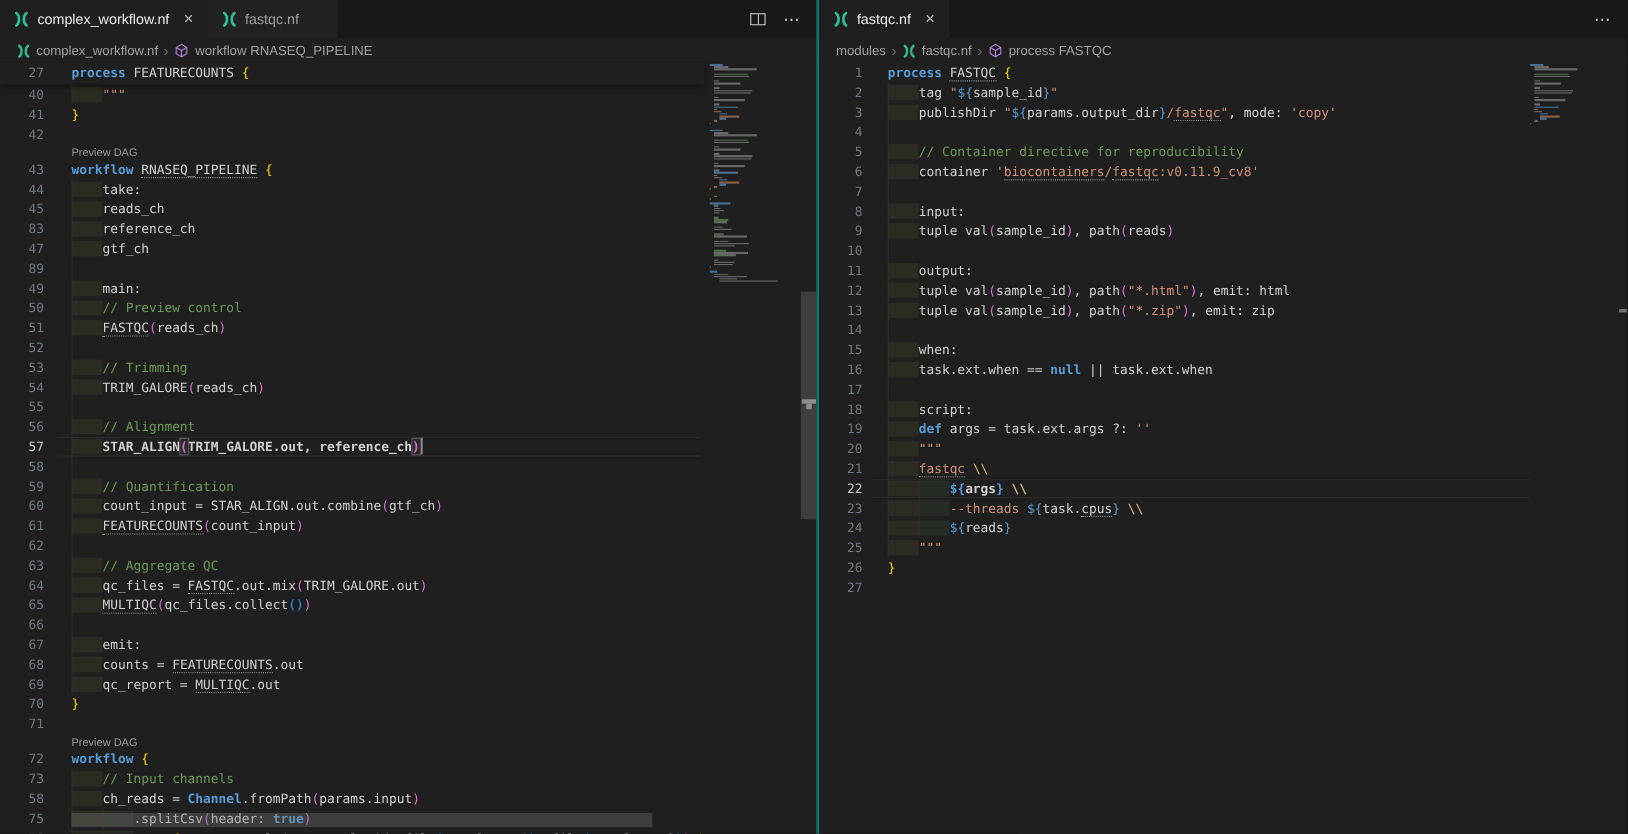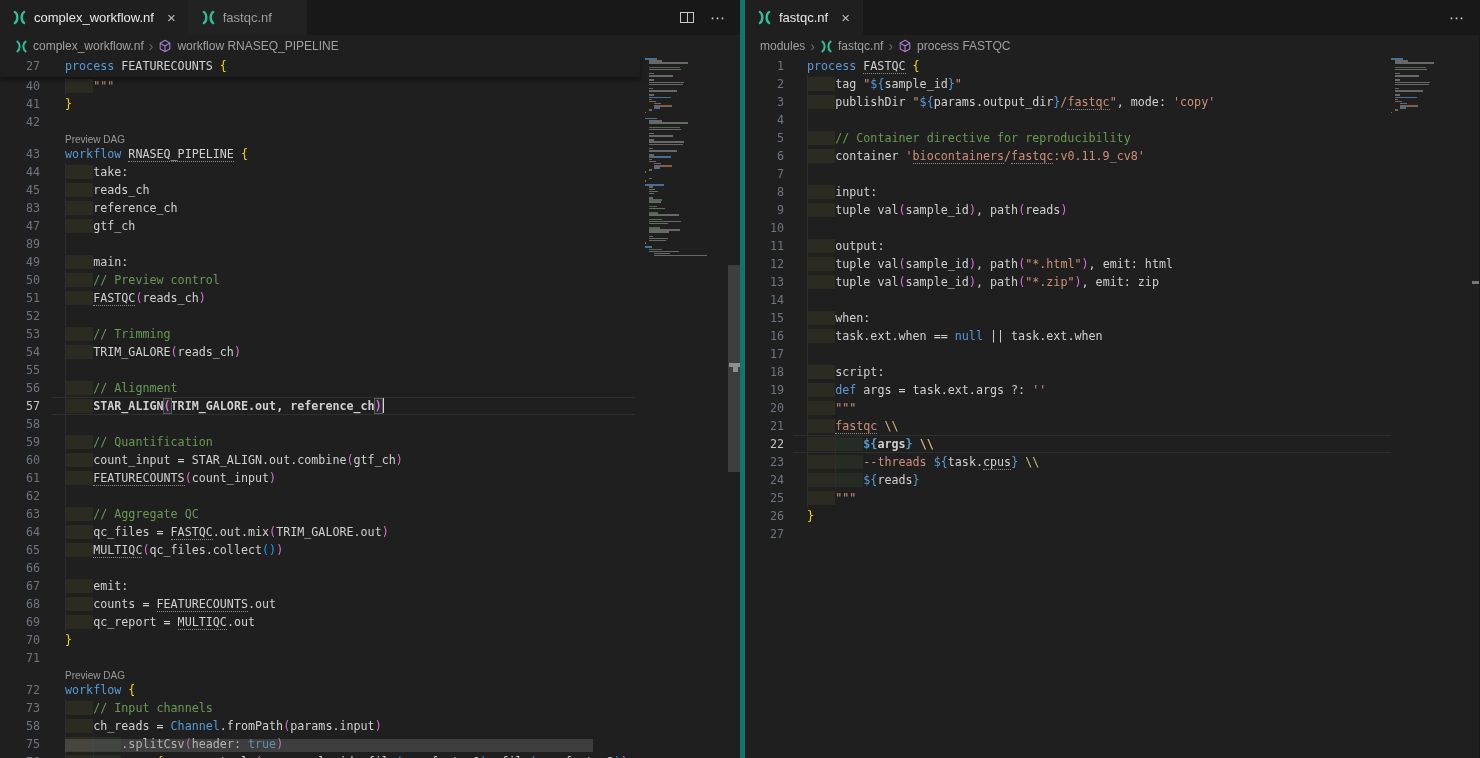--- a/index.html
+++ b/index.html
@@ -1,20 +1,20 @@
 <!DOCTYPE html>
 <html><head>
 <meta charset="utf-8">
 <style>
   * { margin:0; padding:0; box-sizing:border-box; }
   html,body { width:1480px; height:758px; overflow:hidden; background:#181818;
     font-family:"Liberation Sans", sans-serif; }
   .win { display:flex; width:1480px; height:758px; }
   .group { height:758px; position:relative; background:#1f1f1f; }
-  .group.left { width:745px; border-right:5px solid #0f766e; }
+  .group.left { width:745px; border-right:3px solid #0f766e; }
   .group.right { width:734px; }
 
   
   .tabbar { height:35px; background:#181818; display:flex; align-items:stretch; }
   .tabs { display:flex; flex:1; min-width:0; }
   .tab { display:flex; align-items:center; gap:7px; padding:0 12px; font-size:13px;
          border-right:1px solid #222; cursor:pointer; white-space:nowrap; }
   .tab.active { background:#1f1f1f; color:#e9e9e9; }
   .tab.inactive { background:#222222; color:#9d9d9d; }
   .tab .close { font-size:15px; color:#bdbdbd; margin-left:6px; line-height:1; }
@@ -42,21 +42,21 @@
   .g-left .ln { width:52px; padding-right:12px; }
   .g-right .ln { width:48px; padding-right:9px; }
   .code { flex:1; position:relative; white-space:pre; overflow:hidden;
         font-family:"DejaVu Sans Mono", monospace; font-size:11.7px; line-height:18px; color:#d0d0d0; }
   .g-left .code { padding-left:13px; }
   .g-right .code { padding-left:14px; }
   .row.cur .code { box-shadow: inset 0 1px 0 #2f2f2f, inset 0 -1px 0 #2f2f2f; font-weight: bold; }
   .row.cur .ln { color:#c6c6c6; }
   .cl-text { font-family:"Liberation Sans", sans-serif; font-size:10px; color:#999999; line-height:13px; padding-top:2px; }
 
-  .tk-t { color:#d0d0d0; } .tk-k { color:#569cd6; } .tk-c { color:#6a9955; }
+  .tk-t { color:#d0d0d0; } .tk-k { color:#569cd6;font-weight:bold; } .tk-c { color:#6a9955; }
   .tk-s { color:#ce9178; } .tk-e { color:#d7ba7d; } .tk-i { color:#569cd6; }
   .tk-b1 { color:#ffd700; } .tk-b2 { color:#da70d6; } .tk-b3 { color:#179fff; }
   .tk-bm { color:#da70d6; outline:1px solid #5a5a5a; background:rgba(120,120,120,.12); }
   .tk-w1 { background:rgba(255,255,64,.055); } .tk-w2 { background:rgba(127,255,127,.06); }
   .u { border-bottom:1px dotted #8a8a8a; }
   .guide { position:absolute; top:0; bottom:0; width:1px; background:#2e2e2e; }
   .caret { display:inline-block; width:1.5px; height:15px; background:#d4d4d4;
            vertical-align:text-bottom; margin-left:1px; }
 
   

